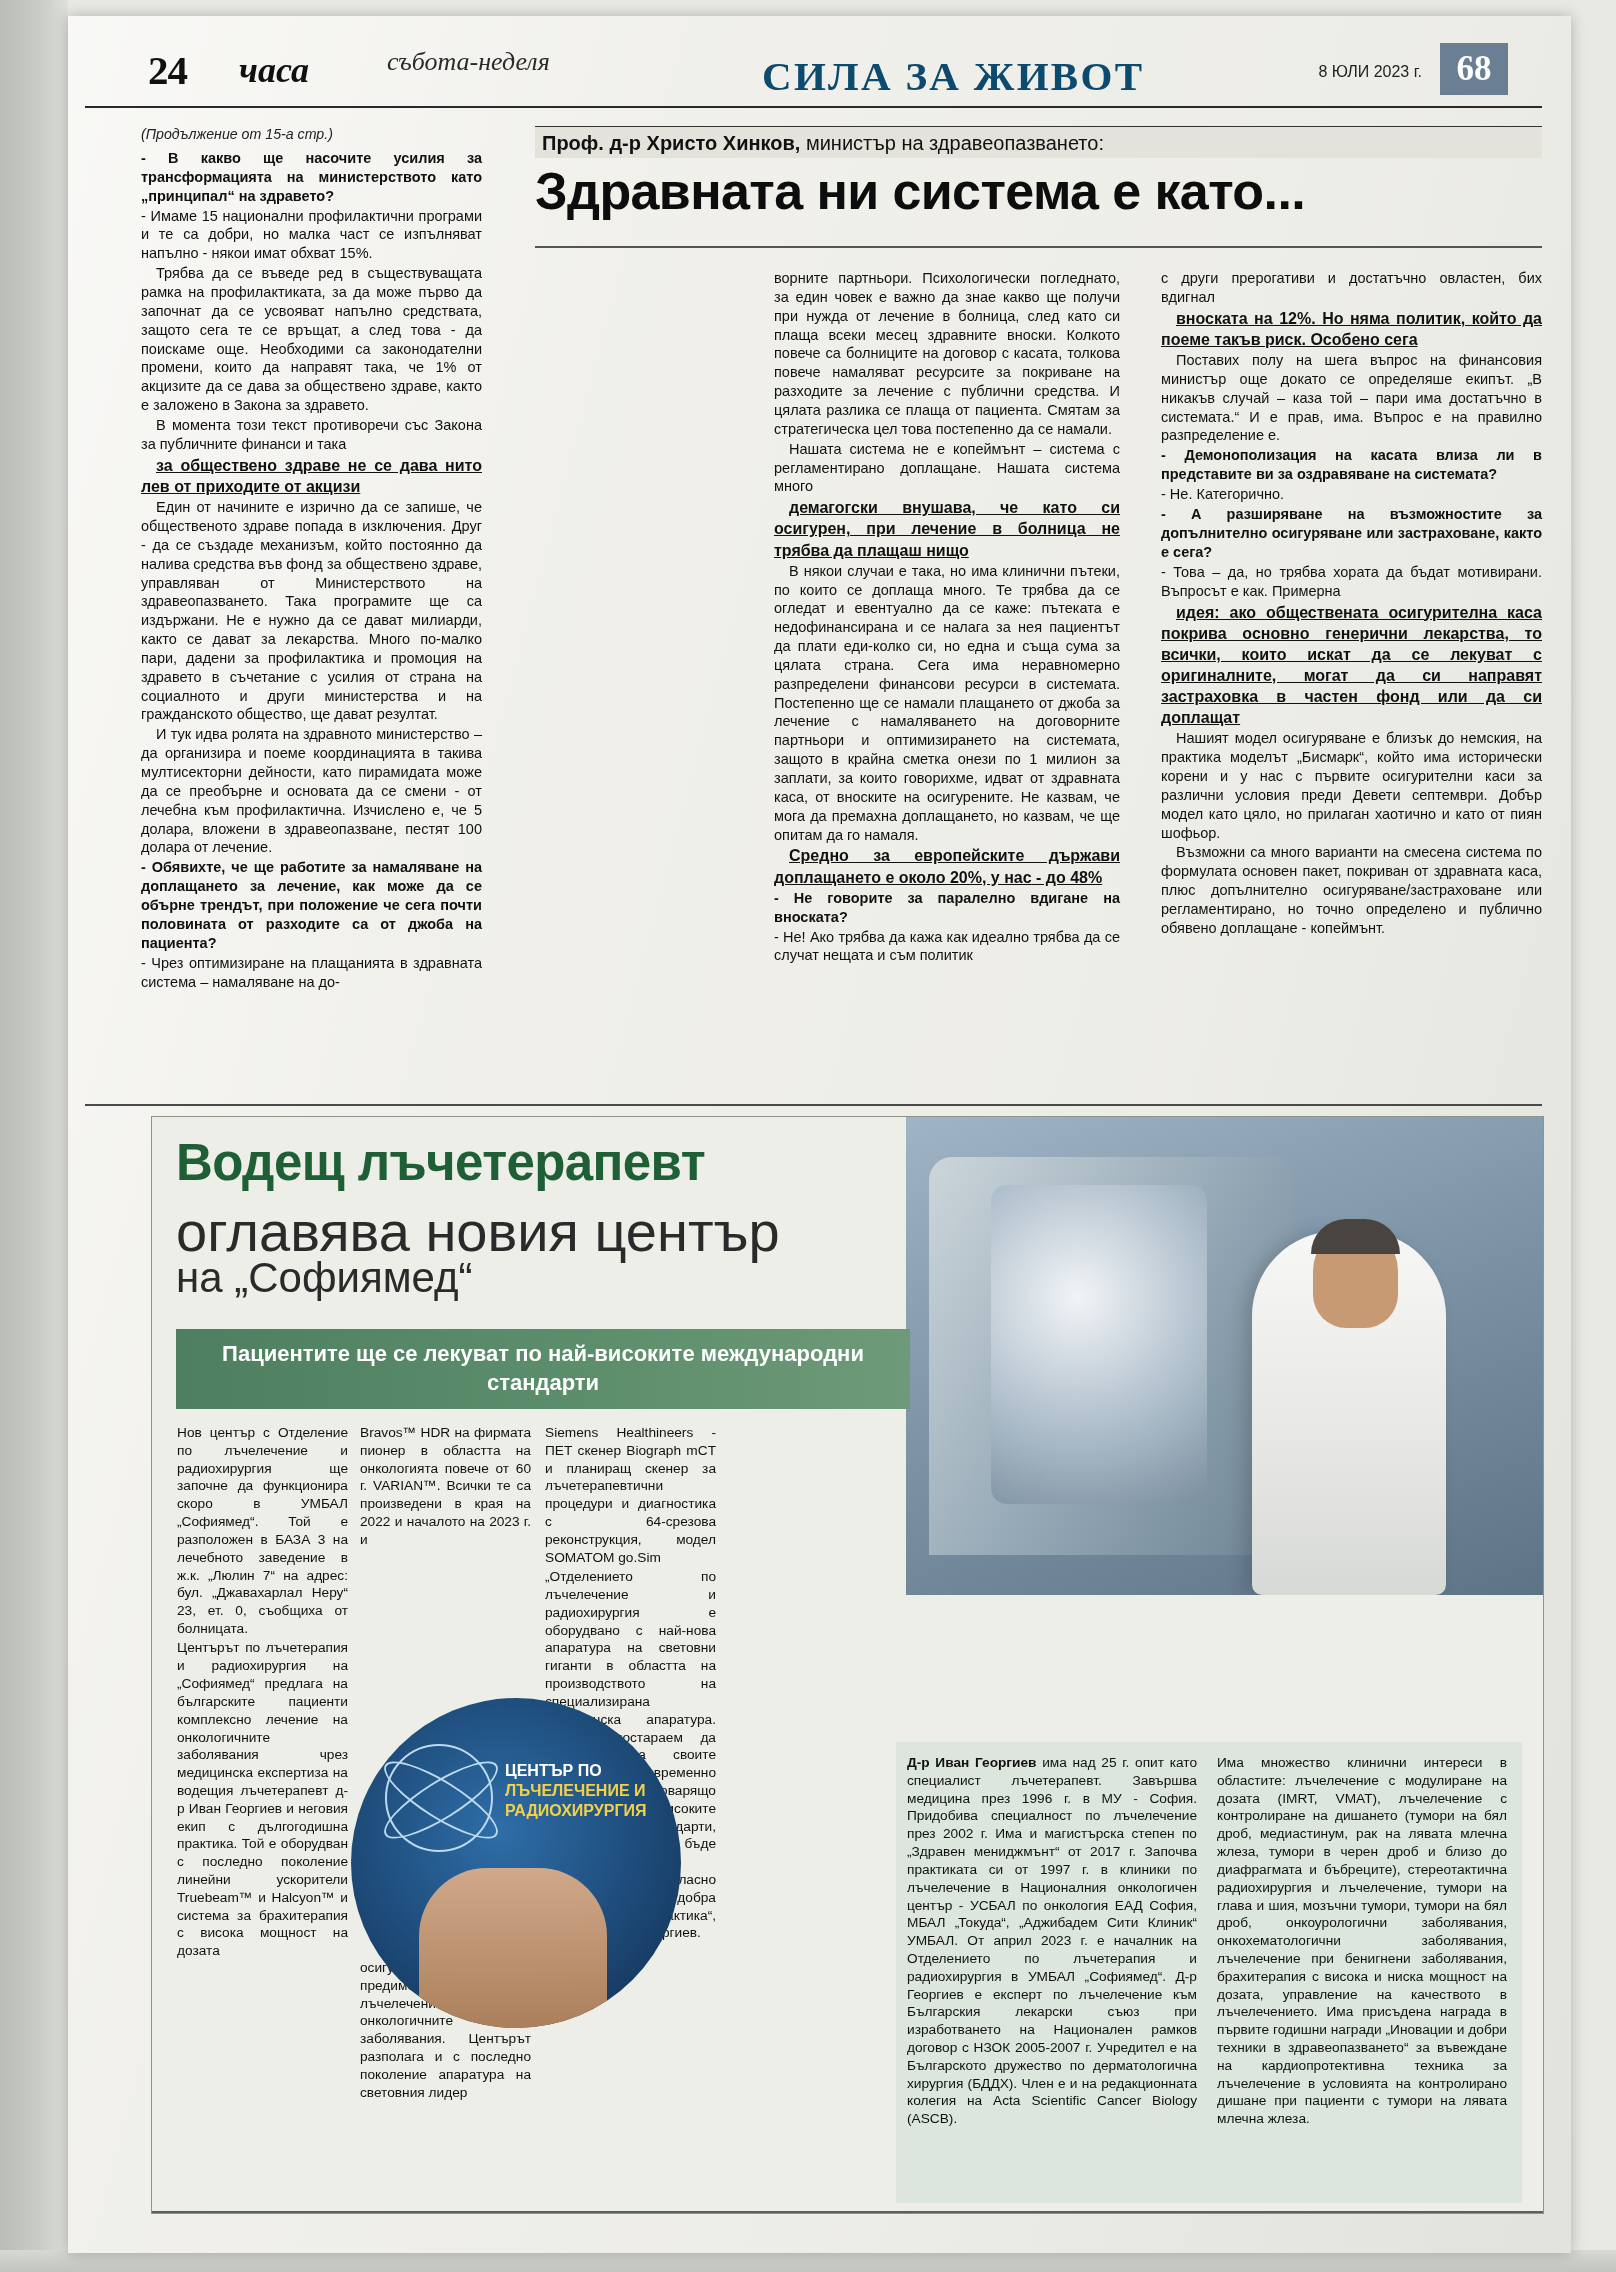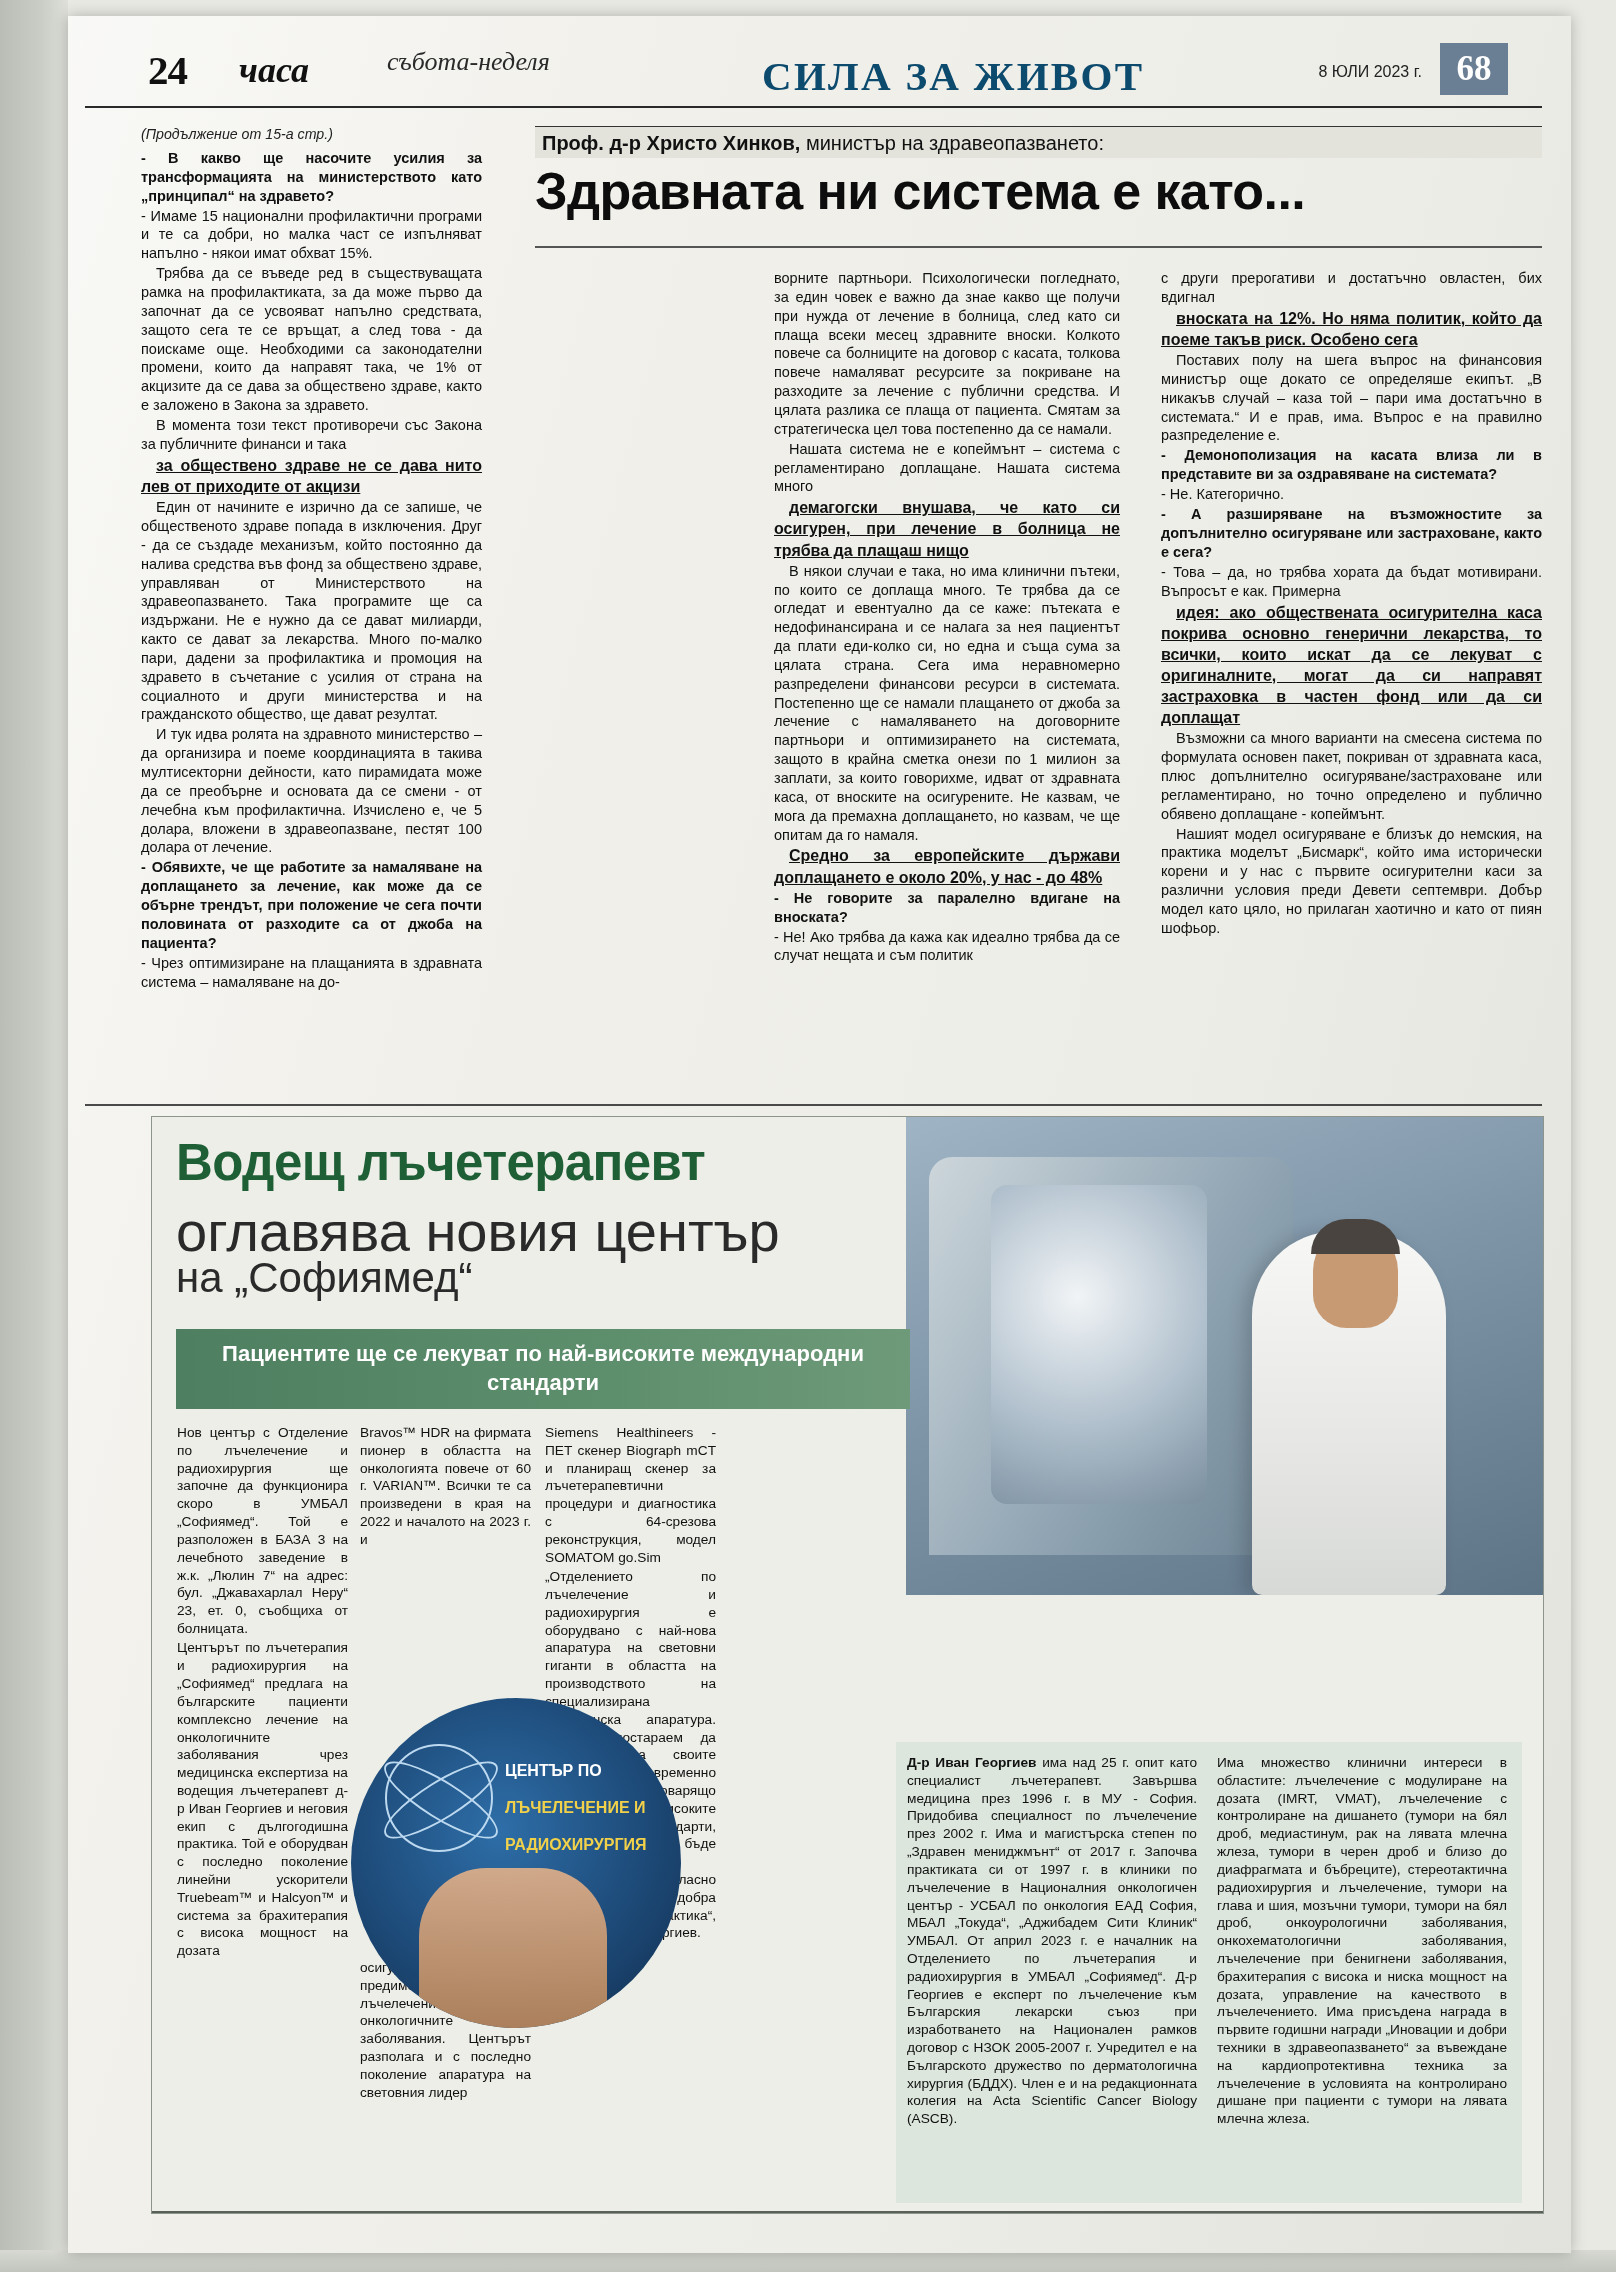--- a/index.html
+++ b/index.html
@@ -219,21 +219,21 @@
   .emblem-atom:before, .emblem-atom:after {
     content: ""; position: absolute; left: -12.5px; top: 35px; width: 128px; height: 34px;
     border: 2.8px solid #bcd9f0; border-radius: 50%;
     transform: rotate(32deg);
   }
   .emblem-atom:after { transform: rotate(-32deg); }
   .emblem-text {
     position: absolute; left: 154px; top: 63px; width: 165px;
     color: #ffffff; font-weight: bold; font-size: 16px; line-height: 1.25;
   }
-  .emblem-text .y { color: #f2d14a; margin-top: 17px; }
+  .emblem-text .y { color: #f2d14a; }
   .emblem-hand {
     position: absolute; left: 68px; bottom: -11.4px; width: 188px; height: 171px;
     background: linear-gradient(180deg,#e3b189 0%, #b98457 100%);
     border-radius: 68px 68px 23px 23px;
     opacity: 0.9;
   }
   .feat-bottom-rule {
     position: absolute; left: 0; bottom: 0; width: 100%; height: 2.3px; background: #5a6159;
   }
   .ghost-text {
@@ -294,22 +294,22 @@
 
   <div class="col" id="col3">
     <p class="noind">с други прерогативи и достатъчно овластен, бих вдигнал</p>
     <p class="pullquote">вноската на 12%. Но няма политик, който да поеме такъв риск. Особено сега</p>
     <p>Поставих полу на шега въпрос на финансовия министър още докато се определяше екипът. „В никакъв случай – каза той – пари има достатъчно в системата.“ И е прав, има. Въпрос е на правилно разпределение е.</p>
     <p class="q">- Демонополизация на касата влиза ли в представите ви за оздравяване на системата?</p>
     <p class="noind">- Не. Категорично.</p>
     <p class="q">- А разширяване на възможностите за допълнително осигуряване или застраховане, както е сега?</p>
     <p class="noind">- Това – да, но трябва хората да бъдат мотивирани. Въпросът е как. Примерна</p>
     <p class="pullquote">идея: ако обществената осигурителна каса покрива основно генерични лекарства, то всички, които искат да се лекуват с оригиналните, могат да си направят застраховка в частен фонд или да си доплащат</p>
+    <p>Нашият модел осигуряване е близък до немския, на практика моделът „Бисмарк“, който има исторически корени и у нас с първите осигурителни каси за различни условия преди Девети септември. Добър модел като цяло, но прилаган хаотично и като от пиян шофьор.</p>
     <p>Възможни са много варианти на смесена система по формулата основен пакет, покриван от здравната каса, плюс допълнително осигуряване/застраховане или регламентирано, но точно определено и публично обявено доплащане - копеймънт.</p>
-    <p>Нашият модел осигуряване е близък до немския, на практика моделът „Бисмарк“, който има исторически корени и у нас с първите осигурителни каси за различни условия преди Девети септември. Добър модел като цяло, но прилаган хаотично и като от пиян шофьор.</p>
   </div>
 
   <div class="divider-h"></div>
 
   <div class="feature">
     <div class="feature-photo">
       <div class="photo-machine"></div>
       <div class="photo-machine2"></div>
       <div class="photo-doctor"></div>
       <div class="photo-doctor-head"></div>

